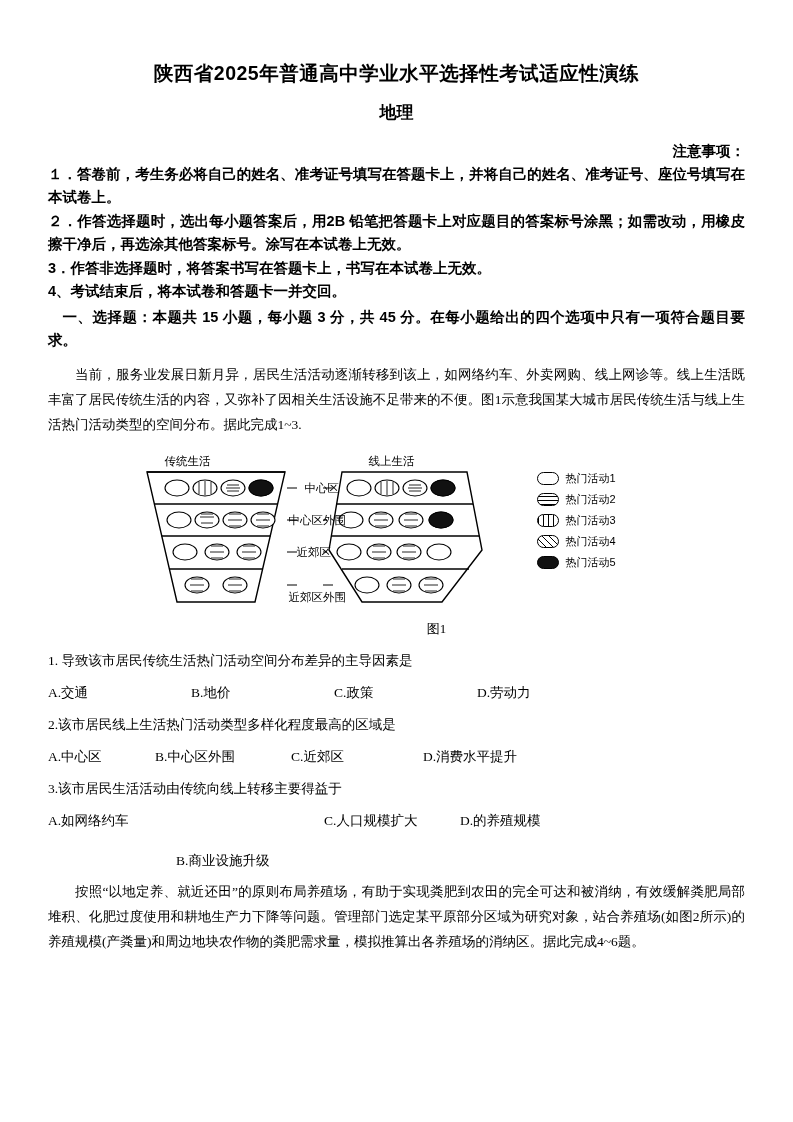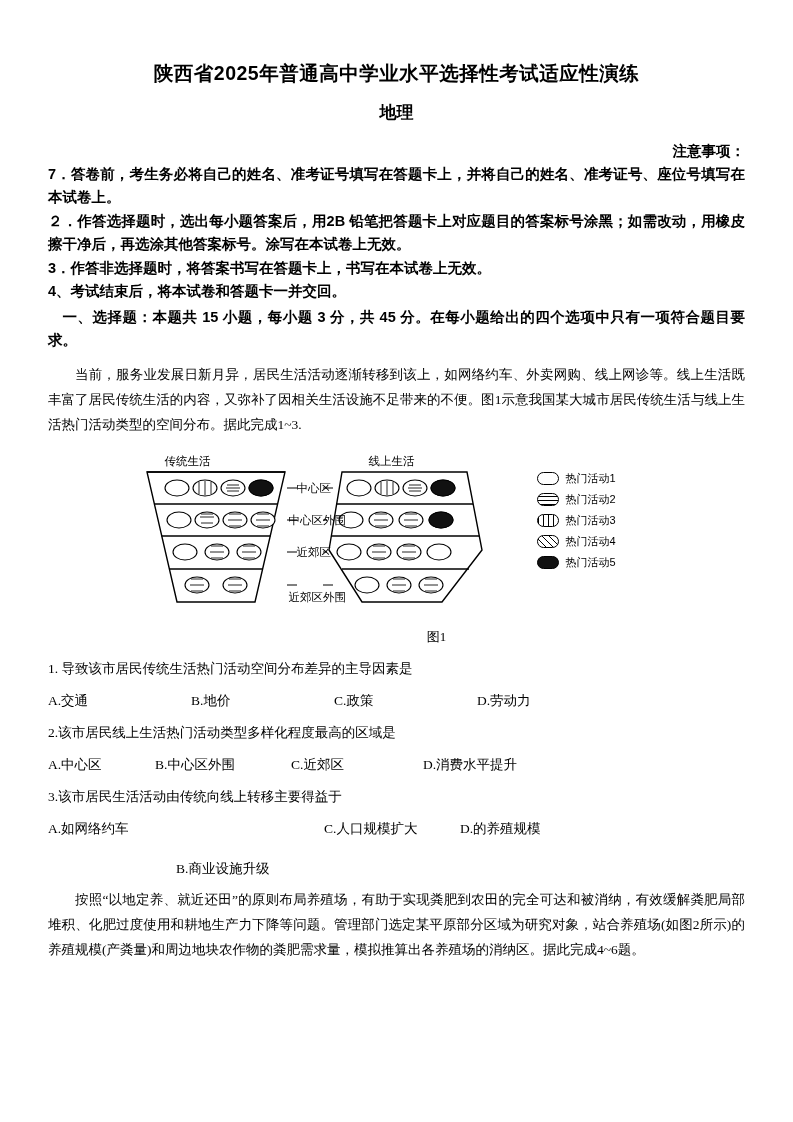--- a/index.html
+++ b/index.html
@@ -90,21 +90,20 @@
   .opts.w3 .opt:nth-child(1) { width: 128px; }
   .opts.w3 .opt:nth-child(2) { width: 148px; margin-top: 40px; }
   .opts.w3 .opt:nth-child(3) { width: 136px; }
 
   
   .figure-wrap {
     margin: 16px 0 0 0;
     display: flex;
     flex-direction: column;
     align-items: center;
-    gap: 8px;
   }
   .figure-box {
     position: relative;
     width: 520px;
     height: 160px;
   }
   .fig-caption {
     font-size: 13px;
     margin-top: 6px;
     text-align: center;
@@ -142,21 +141,21 @@
 </style>
 </head>
 <body>
 
 <div class="page">
 
   <div class="title">陕西省2025年普通高中学业水平选择性考试适应性演练</div>
   <div class="subject">地理</div>
 
   <div class="notice-head">注意事项：</div>
-  <div class="notice-item">7．答卷前，考生务必将自己的姓名、准考证号填写在答题卡上，并将自己的姓名、准考证号、座位号填写在本试卷上。</div>
+  <div class="notice-item">１．答卷前，考生务必将自己的姓名、准考证号填写在答题卡上，并将自己的姓名、准考证号、座位号填写在本试卷上。</div>
   <div class="notice-item">２．作答选择题时，选出每小题答案后，用2B 铅笔把答题卡上对应题目的答案标号涂黑；如需改动，用橡皮擦干净后，再选涂其他答案标号。涂写在本试卷上无效。</div>
   <div class="notice-item">3．作答非选择题时，将答案书写在答题卡上，书写在本试卷上无效。</div>
   <div class="notice-item">4、考试结束后，将本试卷和答题卡一并交回。</div>
 
   <div class="section-head">一、选择题：本题共 15 小题，每小题 3 分，共 45 分。在每小题给出的四个选项中只有一项符合题目要求。</div>
 
   <div class="para">当前，服务业发展日新月异，居民生活活动逐渐转移到该上，如网络约车、外卖网购、线上网诊等。线上生活既丰富了居民传统生活的内容，又弥补了因相关生活设施不足带来的不便。图1示意我国某大城市居民传统生活与线上生活热门活动类型的空间分布。据此完成1~3.</div>
 
   <div class="figure-wrap">
     <div class="figure-box">
@@ -276,21 +275,21 @@
           <line x1="186" y1="34" x2="196" y2="34"></line>
           <line x1="186" y1="66" x2="190" y2="66"></line>
           <line x1="186" y1="98" x2="190" y2="98"></line>
           <line x1="186" y1="131" x2="196" y2="131"></line>
         </g>
       </svg>
 
       <div class="fig-label" style="left:28px; top:0px;">传统生活</div>
       <div class="fig-label" style="left:232px; top:0px;">线上生活</div>
 
-      <div class="fig-label" style="left:160px; top:27px;">中心区</div>
+      <div class="fig-label" style="left:168px; top:27px;">中心区</div>
       <div class="fig-label" style="left:152px; top:59px;">中心区外围</div>
       <div class="fig-label" style="left:160px; top:91px;">近郊区</div>
       <div class="fig-label" style="left:152px; top:124px;margin-top:12px;">近郊区外围</div>
 
       <div class="legend">
         <div class="legend-row">
           <span class="sw"></span>
           <span class="lbl">热门活动1</span>
         </div>
         <div class="legend-row">

